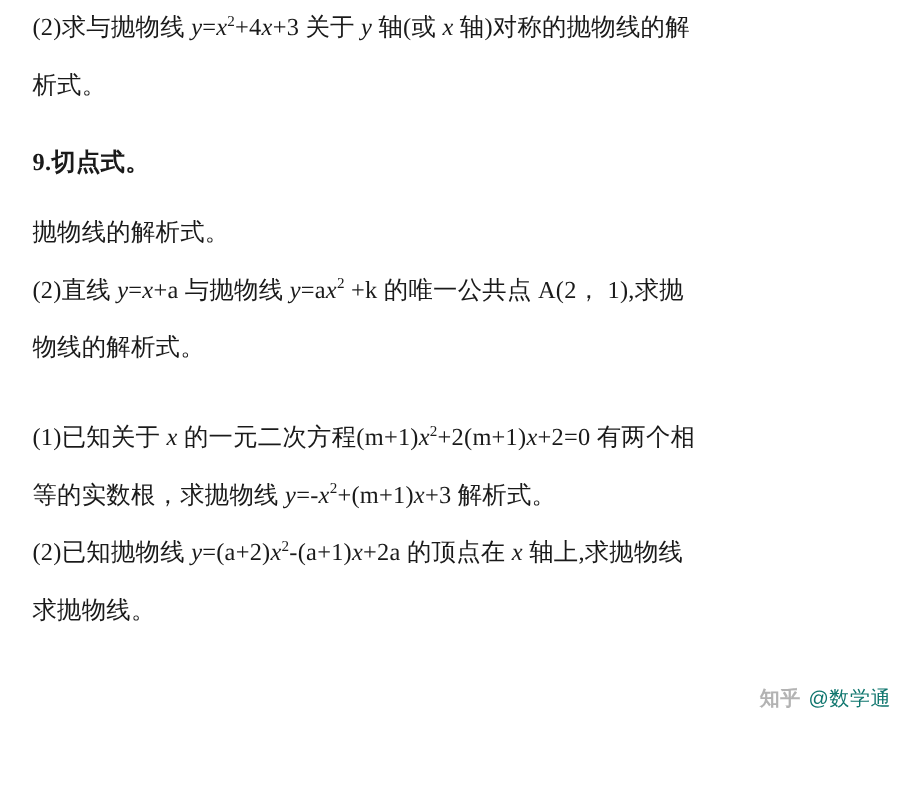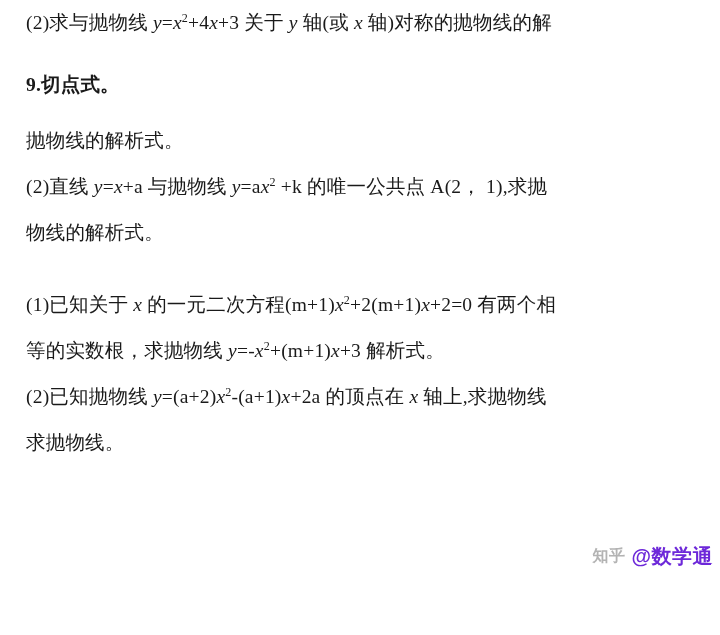--- a/index.html
+++ b/index.html
@@ -54,31 +54,32 @@
     letter-spacing: 0.5px;
   }
   .wm-logo {
     font-family: "Liberation Sans", sans-serif;
     font-size: 16px;
     font-weight: bold;
     color: #b3b3b3;
   }
   .wm-text {
     font-family: "Liberation Sans", sans-serif;
-    font-size: 20px;
-    font-weight: bold;
-    color: #6d28d9;
+    font-size: 16px;
+    font-weight: normal;
+    color: #0f766e;
   }
 </style>
 </head>
 <body>
 
 <div class="page">
 
   <p class="para">(2)求与抛物线 <span class="italic">y</span>=<span class="italic">x</span><sup>2</sup>+4<span class="italic">x</span>+3 关于 <span class="italic">y</span> 轴(或 <span class="italic">x</span> 轴)对称的抛物线的解</p>
+  <p class="para">析式。</p>
 
   <div class="spacer-md"></div>
 
   <p class="para heading">9.切点式。</p>
 
   <div class="spacer-sm"></div>
 
   <p class="para">抛物线的解析式。</p>
 
   <p class="para">(2)直线 <span class="italic">y</span>=<span class="italic">x</span>+a 与抛物线 <span class="italic">y</span>=a<span class="italic">x</span><sup>2</sup> +k 的唯一公共点 A(2， 1),求抛</p>

